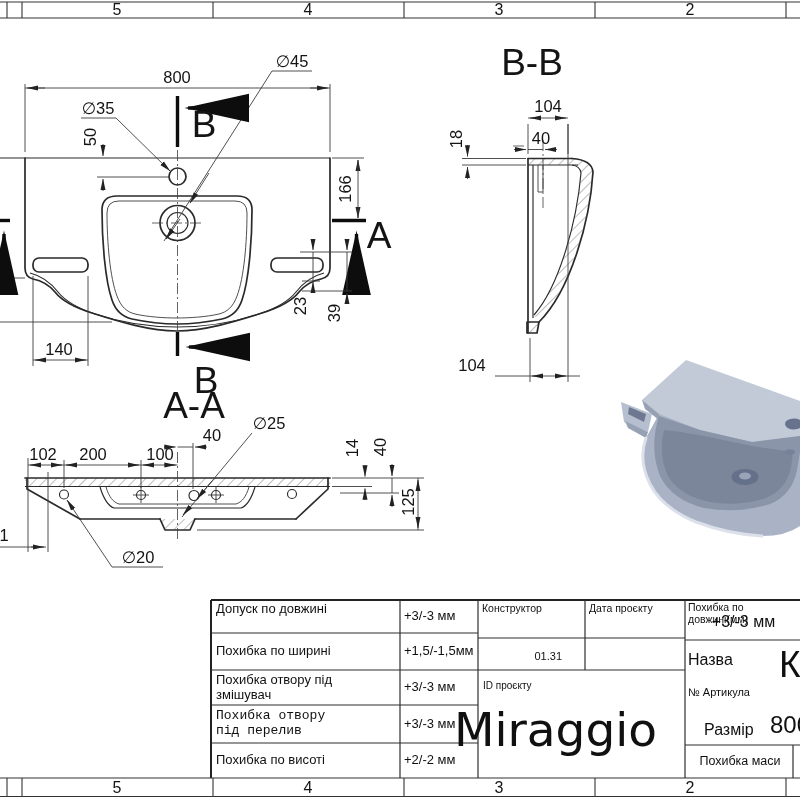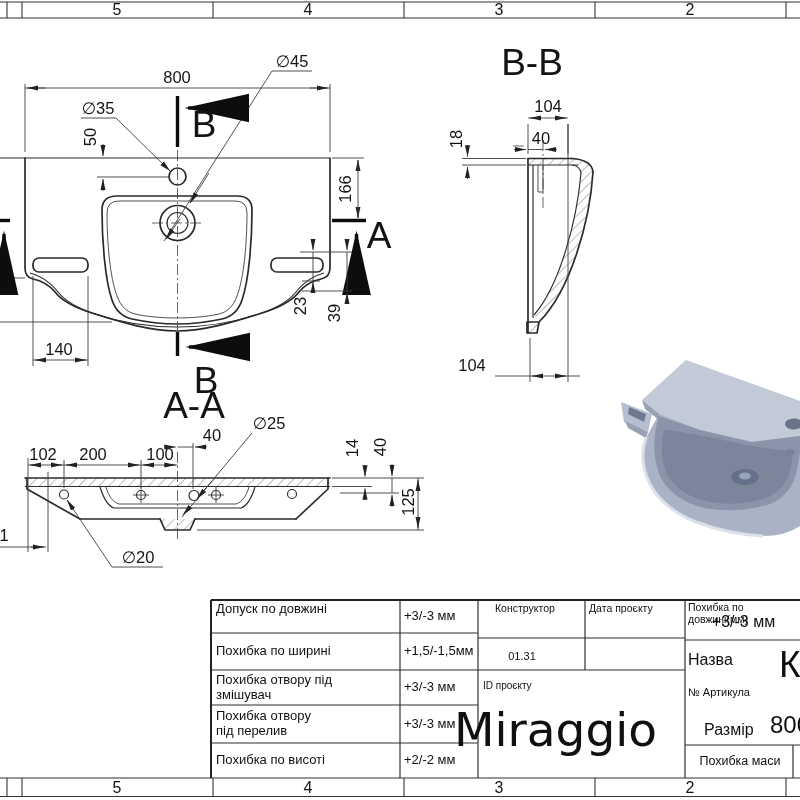--- a/index.html
+++ b/index.html
@@ -319,30 +319,30 @@
 
 
 <div>
   <div class="tbtxt lbl" style="left:216px;top:600px;width:180px;height:18px;">Допуск по довжині</div>
   <div class="tbtxt lbl" style="left:404px;top:600px;width:72px;height:33px;">+3/-3 мм</div>
   <div class="tbtxt lbl" style="left:216px;top:633px;width:180px;height:37px;">Похибка по ширині</div>
   <div class="tbtxt lbl" style="left:404px;top:633px;width:74px;height:37px;">+1,5/-1,5мм</div>
   <div class="tbtxt lbl" style="left:216px;top:670px;width:180px;height:35px;">Похибка отвору під
 змішувач</div>
   <div class="tbtxt lbl" style="left:404px;top:670px;width:72px;height:35px;">+3/-3 мм</div>
-  <div class="tbtxt lbl" style="left:216px;top:705px;width:180px;height:38px;">Похибка отвору
+  <div class="tbtxt lbl" style="left:216px;top:705px;width:180px;height:38px;font-family:Liberation Mono, monospace;">Похибка отвору
 під перелив</div>
   <div class="tbtxt lbl" style="left:404px;top:705px;width:72px;height:38px;">+3/-3 мм</div>
   <div class="tbtxt lbl" style="left:216px;top:743px;width:180px;height:34px;text-align:right;">Похибка по висоті</div>
   <div class="tbtxt lbl" style="left:404px;top:743px;width:72px;height:34px;">+2/-2 мм</div>
 
-  <div class="tbtxt sm" style="left:482px;top:602px;margin-left:13px;">Конструктор</div>
+  <div class="tbtxt sm" style="left:482px;top:602px;">Конструктор</div>
   <div class="tbtxt sm" style="left:589px;top:602px;">Дата проєкту</div>
   <div class="tbtxt sm" style="left:483px;top:640px;font-size:10px;margin-top:40px;">ID проєкту</div>
-  <div class="tbtxt" style="left:482px;top:650px;width:80px;text-align:center;font-size:11px;">01.31</div>
+  <div class="tbtxt" style="left:482px;top:650px;width:80px;text-align:right;font-size:11px;">01.31</div>
   <div class="tbtxt" style="left:452px;top:670px;width:207px;height:107px;display:flex;align-items:center;justify-content:center;font-size:47px;padding-top:6px;font-family:'DejaVu Sans',sans-serif;">Miraggio</div>
 
   <div class="tbtxt sm" style="left:688px;top:601px;">Похибка по довжині(мм)</div>
   <div class="tbtxt" style="left:687px;top:613px;width:113px;text-align:center;font-size:16px;">+3/-3 мм</div>
   <div class="tbtxt" style="left:688px;top:651px;font-size:16px;">Назва</div>
   <div class="tbtxt" style="left:779px;top:644px;font-size:37px;">К</div>
   <div class="tbtxt" style="left:688px;top:686px;font-size:11px;">№ Артикула</div>
   <div class="tbtxt" style="left:704px;top:721px;font-size:16px;">Размір</div>
   <div class="tbtxt" style="left:770px;top:711px;font-size:24px;">800</div>
   <div class="tbtxt" style="left:687px;top:745px;width:106px;height:32px;display:flex;align-items:center;justify-content:center;font-size:12.5px;text-align:right;">Похибка маси</div>

